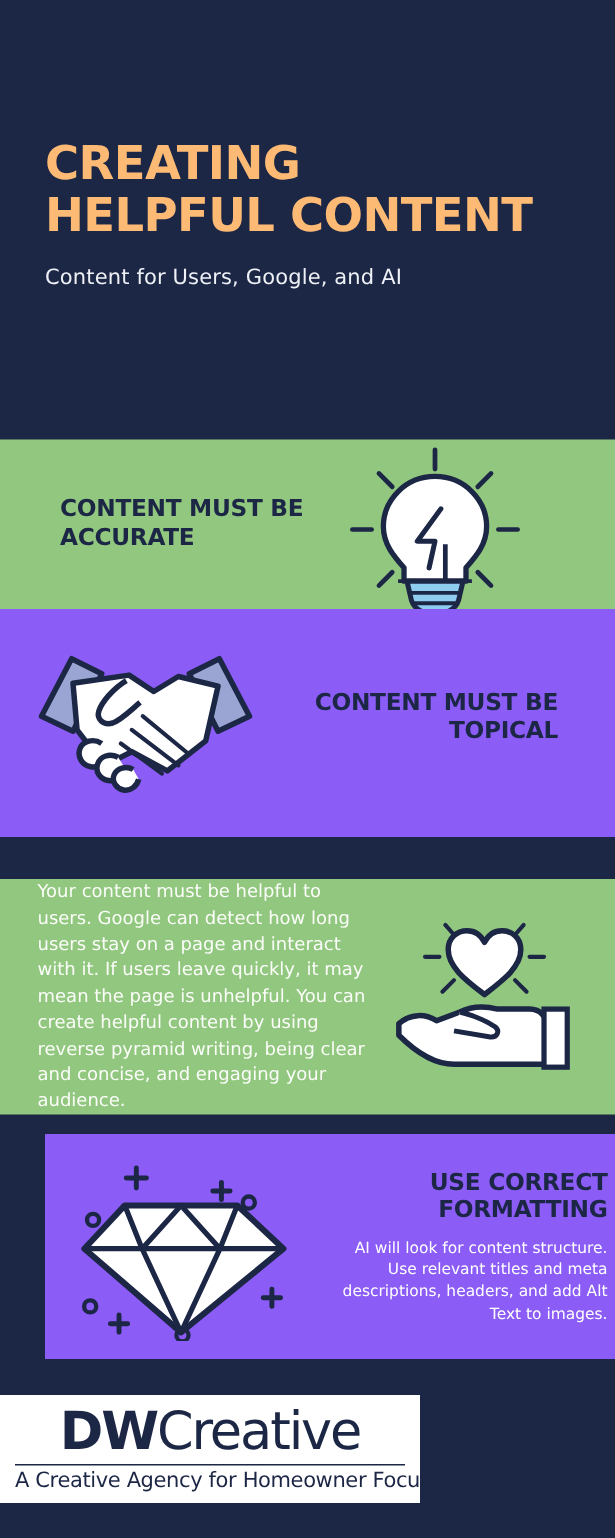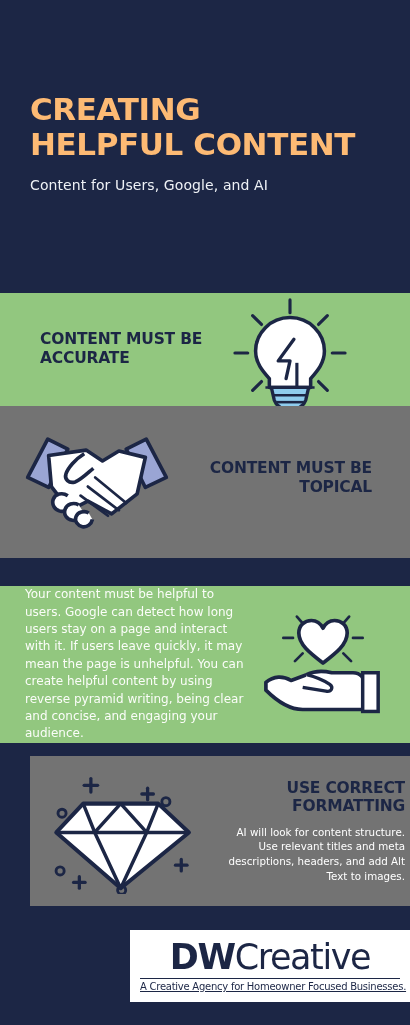--- a/index.html
+++ b/index.html
@@ -24,21 +24,21 @@
   .subtitle {
     margin-top:14px;
     font-size:14px;
     color:#eef1f6;
     letter-spacing:0.1px;
   }
 
   
   .section { position:absolute; left:0; width:410px; display:flex; align-items:center; }
   .sec-green { background:#92c77f; }
-  .sec-blue  { background:#737373; }
+  .sec-blue  { background:#8b5cf6; }
 
   .s1 { top:252px; height:120px;margin-top:41px; }
   .s2 { top:406px; height:152px; }
   .s3 { top:586px; height:157px; }
   .s4 { top:756px; height:150px;margin-left:30px; }
 
   .txtcol { flex:0 0 auto; }
   .icocol { flex:0 0 auto; display:flex; align-items:center; justify-content:center; }
 
   .sec-head {
@@ -67,46 +67,45 @@
   .s2 .txtcol { width:225px; padding-right:28px; }
   .s3 .txtcol { width:245px; padding-left:25px; }
   .s3 .icocol { width:155px; }
   .s3 .sec-body { font-size:12px; line-height:1.45; }
   .s4 .icocol { width:190px; }
   .s4 .txtcol { width:210px; padding-right:25px; }
 
   
   .footer {
     position:absolute; left:0; top:906px; width:410px; height:119px;
-    background:#1c2645; display:flex; align-items:center; justify-content:flex-end;
+    background:#1c2645; display:flex; align-items:center; justify-content:flex-start;
   }
   .logo-box {
     background:#ffffff;
     width:280px; height:72px;
     display:flex; flex-direction:column;
     align-items:center; justify-content:center;
     padding:6px 10px 5px 10px;
   }
   .logo-word {
     font-size:35px; line-height:1; color:#1c2645;
     letter-spacing:-1.4px; white-space:nowrap;
   }
   .logo-dw { font-weight:bold; }
   .logo-creative { font-weight:normal; }
   .logo-tag {
     margin-top:3px;
-    font-size:10px;
+    font-size:14px;
     color:#1c2645;
     letter-spacing:-0.25px;
     white-space:nowrap;
     border-top:1.5px solid #1c2645;
     padding-top:2px;
     width:100%;
     text-align:center;
-    text-decoration:underline;
   }
 </style>
 </head>
 <body>
 
 <div class="page">
 
   <div class="header">
     <div class="title-line">CREATING</div>
     <div class="title-line">HELPFUL CONTENT</div>

